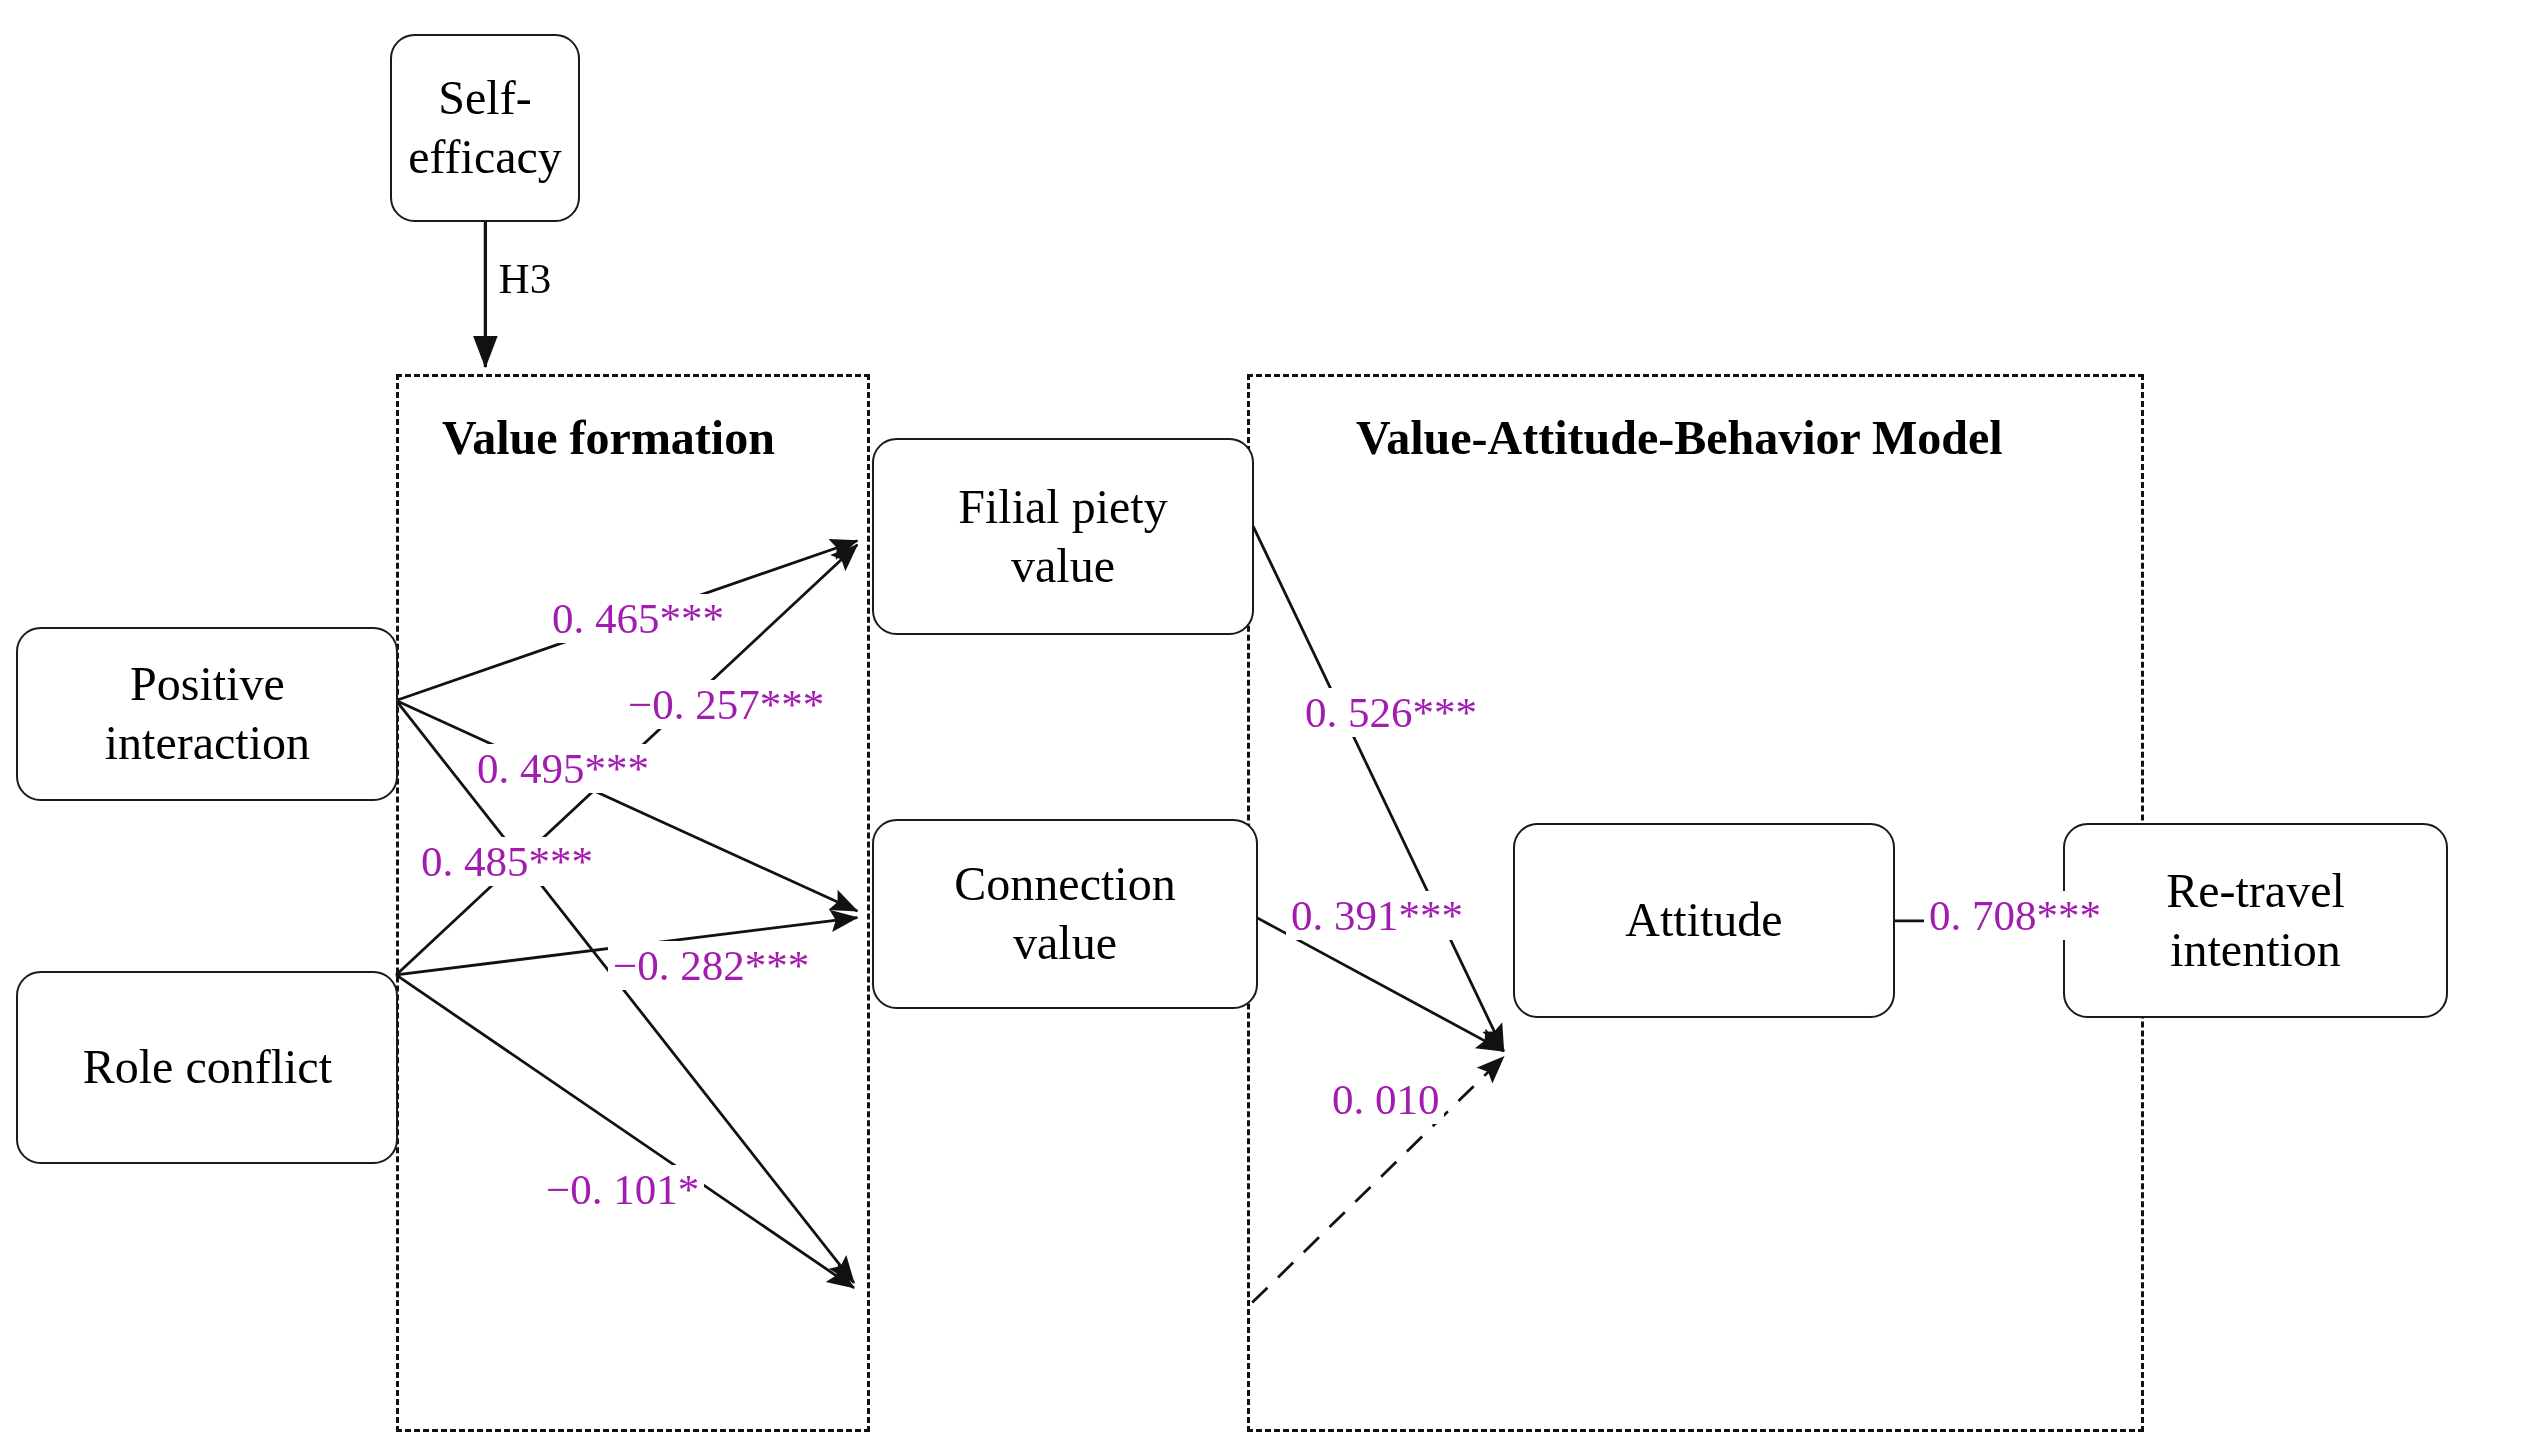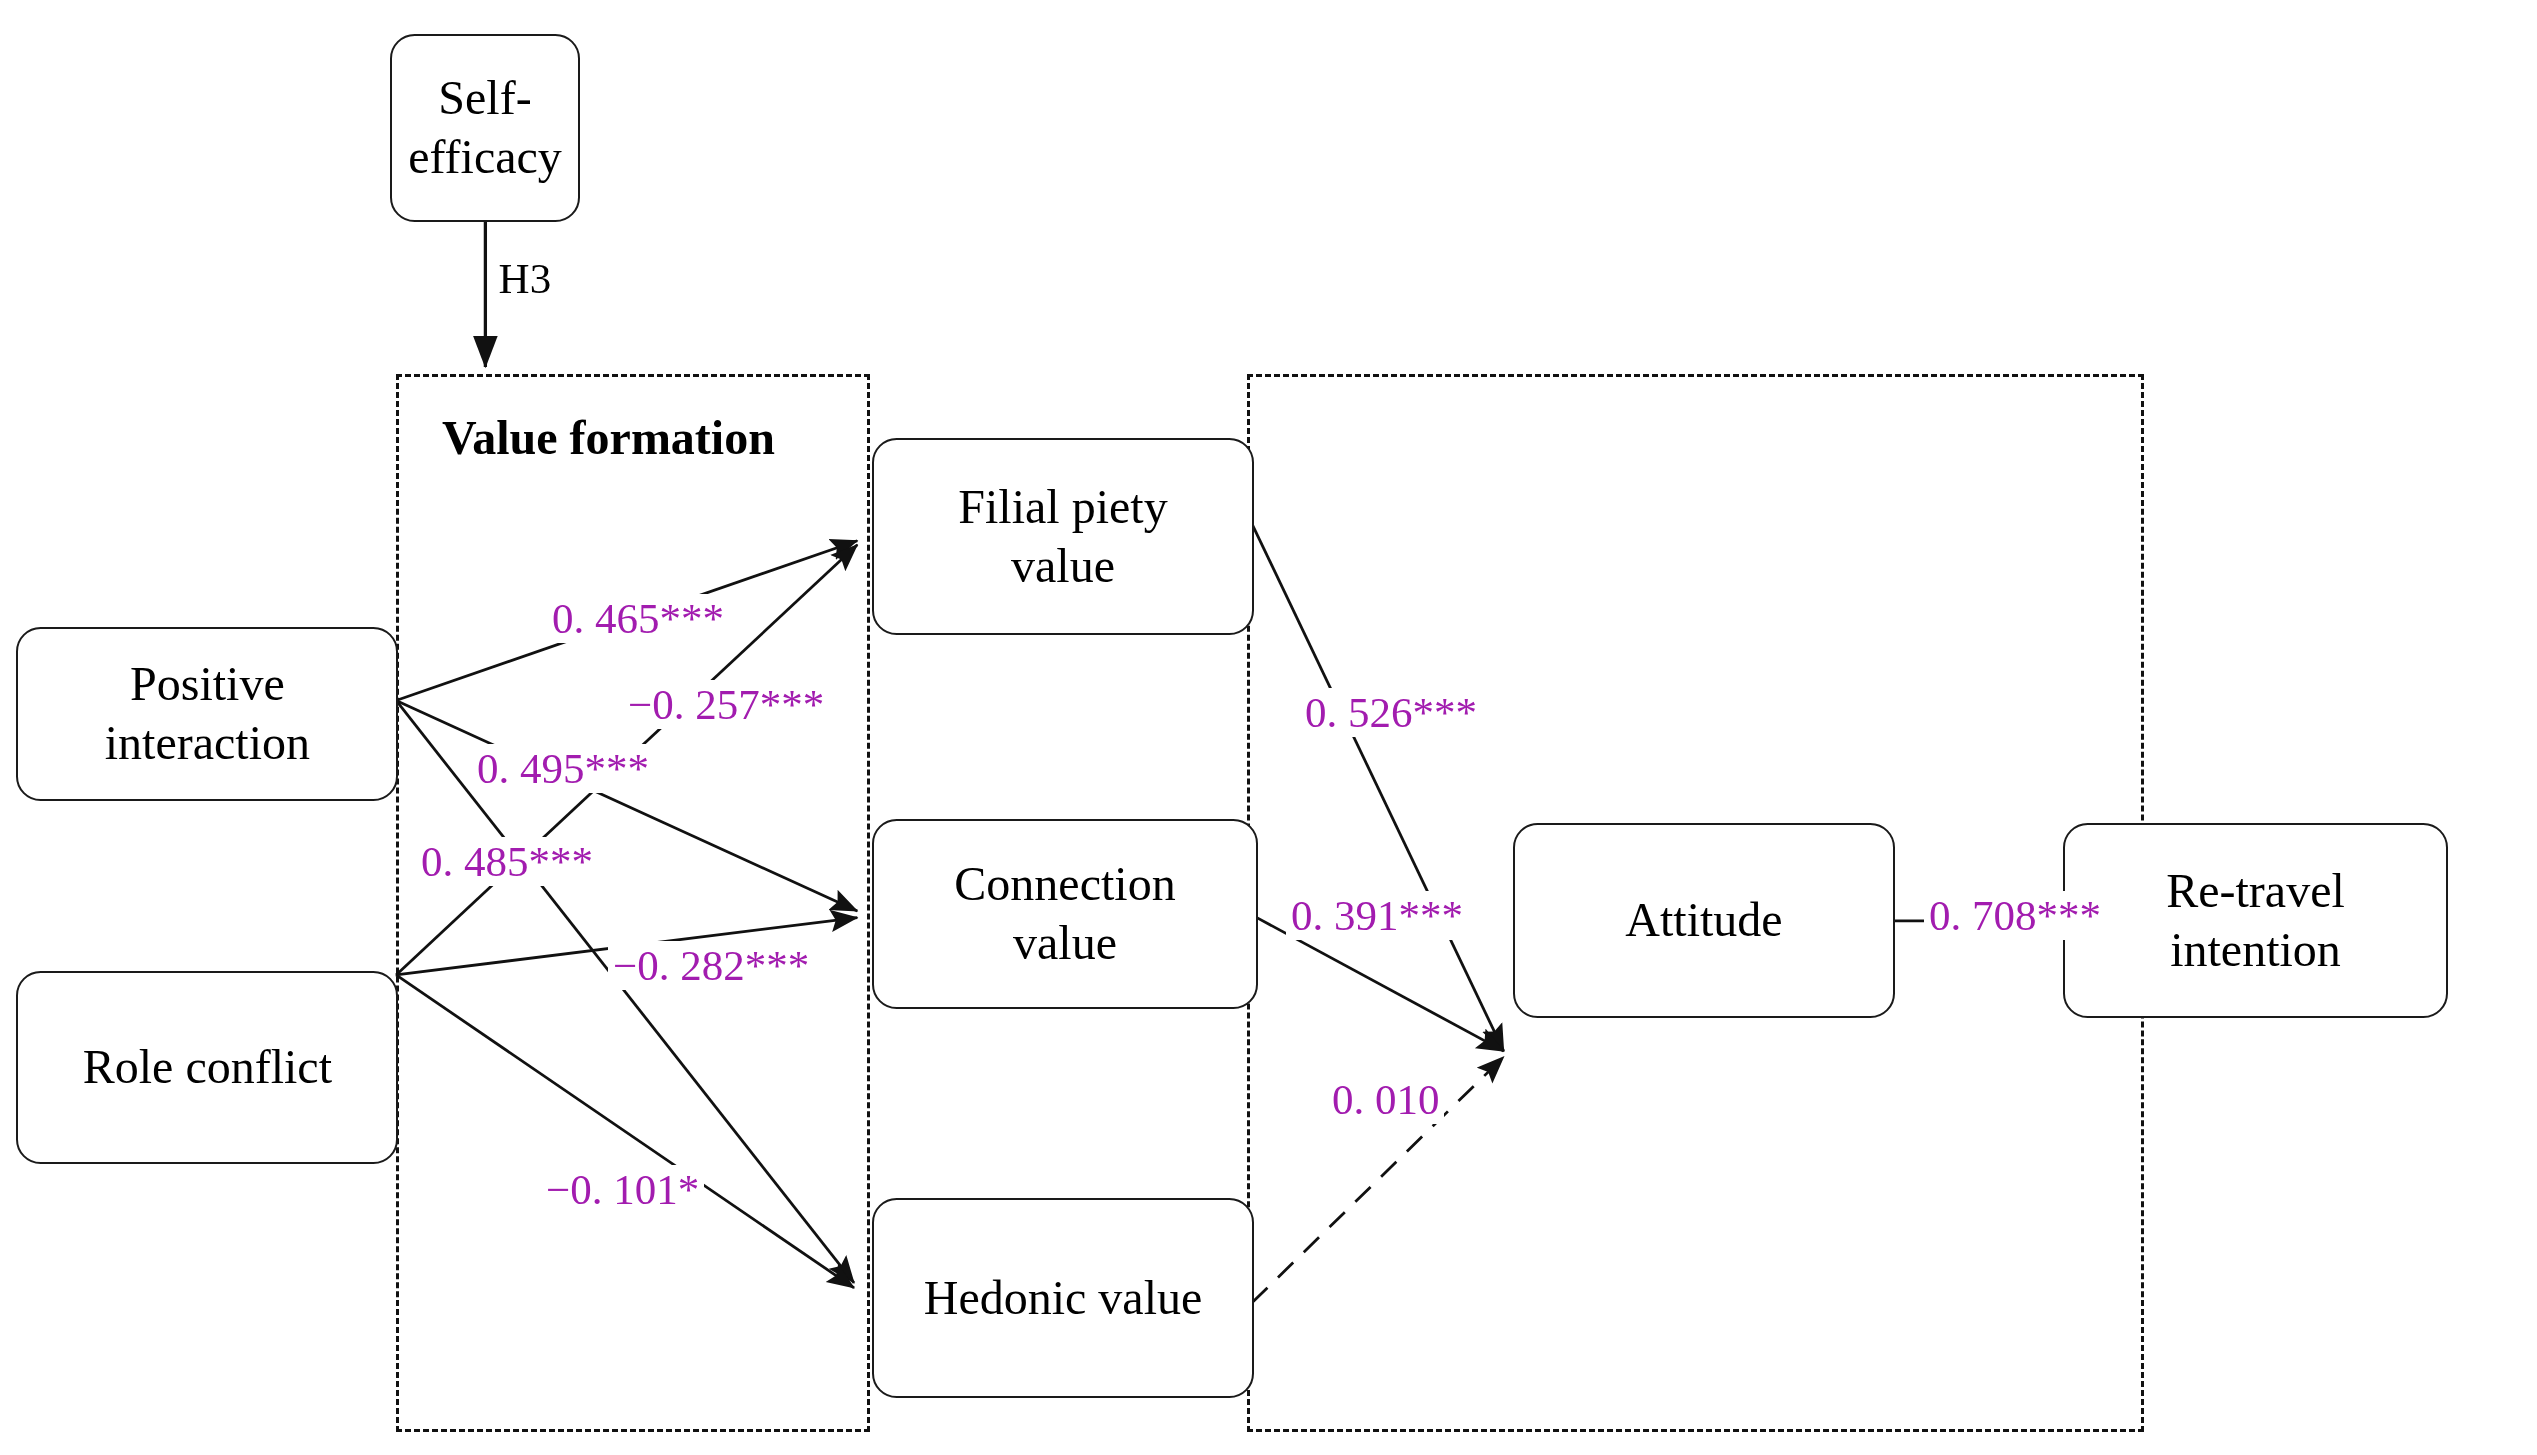--- a/index.html
+++ b/index.html
@@ -83,20 +83,21 @@
 </style>
 </head>
 <body>
 
 <div id="stage">
 
   <div class="panel" style="left:396px; top:374px; width:474px; height:1058px;"></div>
   <div class="panel" style="left:1247px; top:374px; width:897px; height:1058px;"></div>
 
   <div class="panel-title" style="left:442px; top:410px;">Value formation</div>
+  <div class="panel-title" style="left:1356px; top:410px;">Value-Attitude-Behavior Model</div>
 
   <svg class="layer" viewBox="0 0 3097 1776" xmlns="http://www.w3.org/2000/svg">
     <defs>
       <marker id="arrowFilled" markerWidth="11" markerHeight="11" refX="9.6" refY="4.2" orient="auto" markerUnits="strokeWidth">
         <path d="M0,0.2 L10,4.2 L0,8.2 L1.8,4.2 Z" fill="#111111"></path>
       </marker>
       <marker id="arrowPlain" markerWidth="11" markerHeight="11" refX="9.6" refY="4.2" orient="auto" markerUnits="strokeWidth">
         <path d="M0,0.4 L10,4.2 L0,8.0 Z" fill="#111111"></path>
       </marker>
     </defs>
@@ -139,23 +140,20 @@
   <div class="node" style="left:872px; top:438px; width:382px; height:197px; flex-direction:column;">
     <span>Filial piety</span>
     <span>value</span>
   </div>
 
   <div class="node" style="left:872px; top:819px; width:386px; height:190px; flex-direction:column;">
     <span>Connection</span>
     <span>value</span>
   </div>
 
-  <div class="node" style="left:872px; top:1198px; width:382px; height:200px;">
-    <span>Hedonic value</span>
-  </div>
 
   <div class="node" style="left:1513px; top:823px; width:382px; height:195px;">
     <span>Attitude</span>
   </div>
 
   <div class="node" style="left:2063px; top:823px; width:385px; height:195px; flex-direction:column;">
     <span>Re-travel</span>
     <span>intention</span>
   </div>
 

